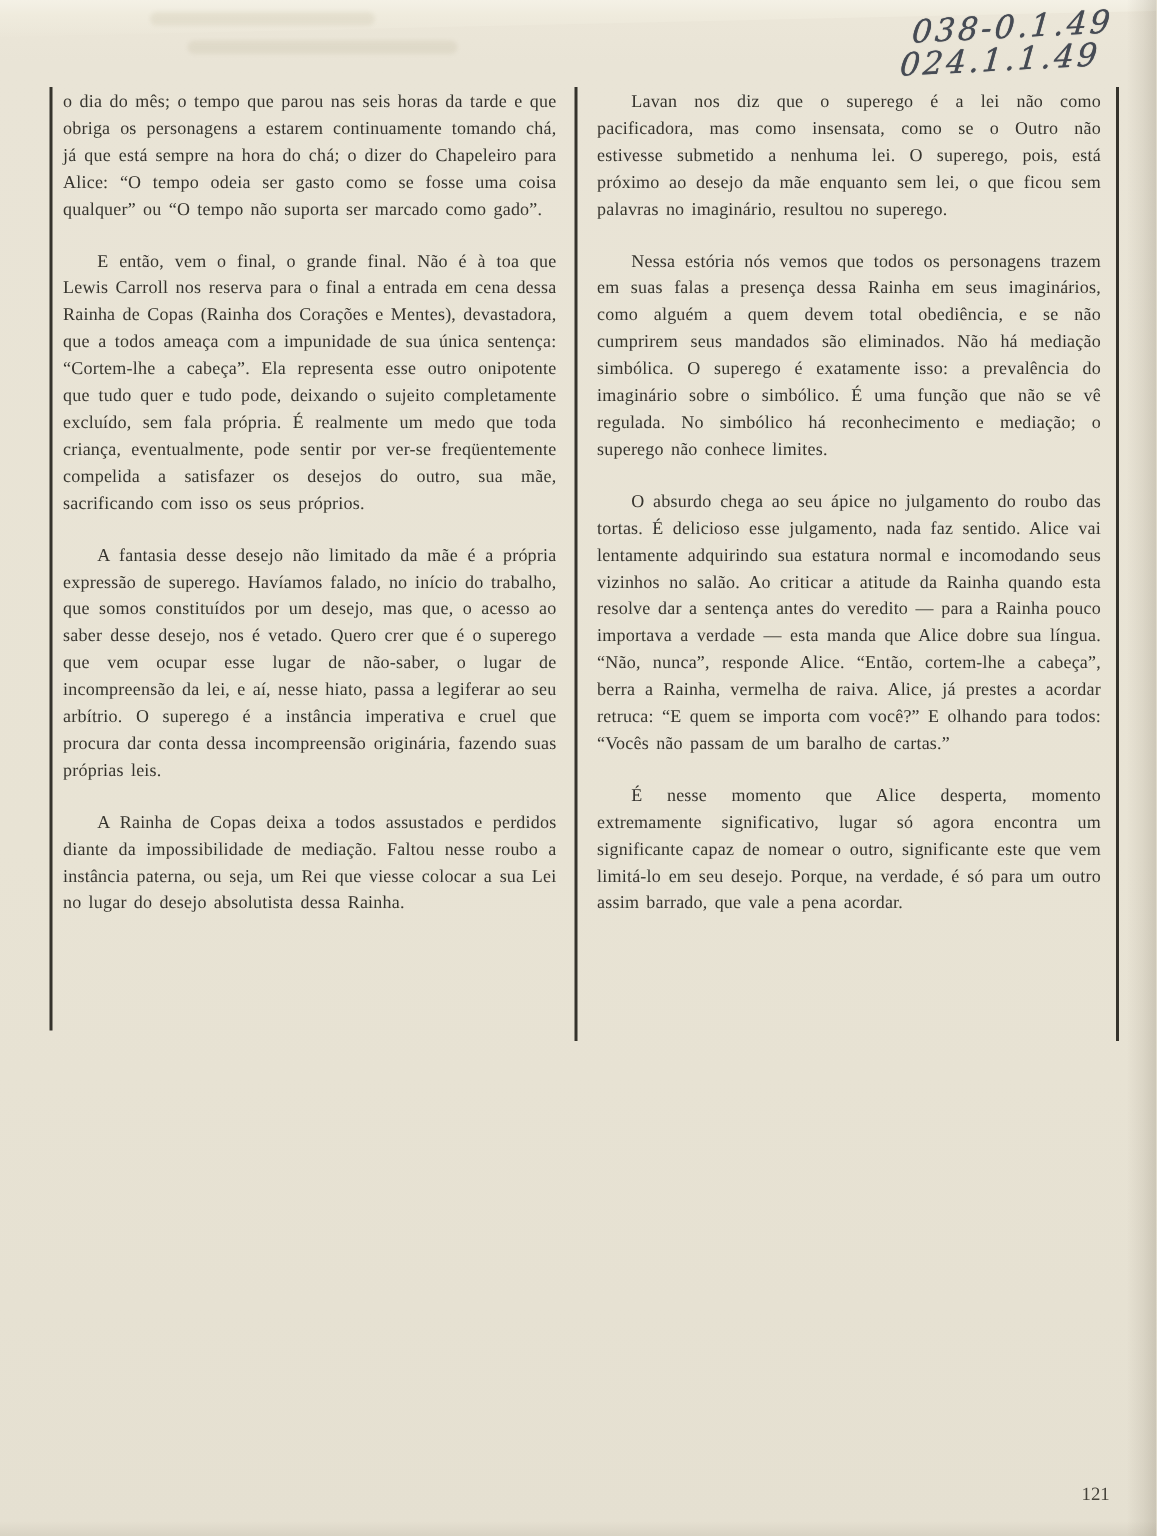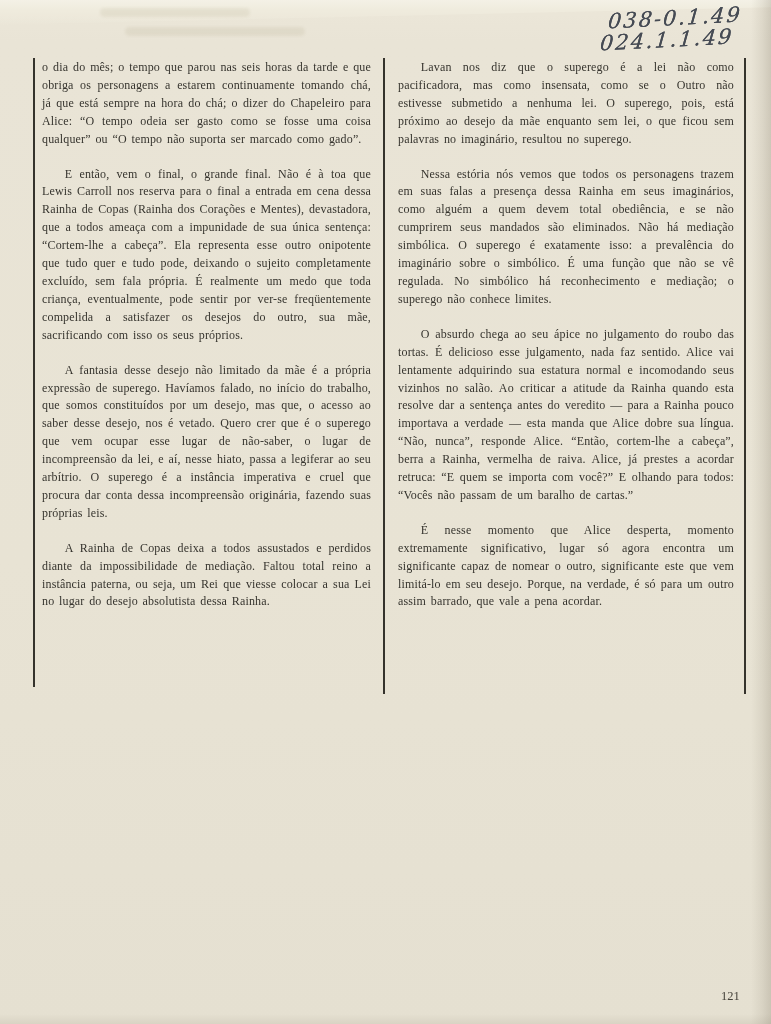--- a/index.html
+++ b/index.html
@@ -143,21 +143,21 @@
   <div class="annotation line2">024.1.1.49</div>
 
   <div class="rule rule-left"></div>
   <div class="rule rule-middle"></div>
   <div class="rule rule-right"></div>
 
   <div class="col col-left">
     <p class="no-indent">o dia do mês; o tempo que parou nas seis horas da tarde e que obriga os personagens a estarem continuamente tomando chá, já que está sempre na hora do chá; o dizer do Chapeleiro para Alice: “O tempo odeia ser gasto como se fosse uma coisa qualquer” ou “O tempo não suporta ser marcado como gado”.</p>
     <p>E então, vem o final, o grande final. Não é à toa que Lewis Carroll nos reserva para o final a entrada em cena dessa Rainha de Copas (Rainha dos Corações e Mentes), devastadora, que a todos ameaça com a impunidade de sua única sentença: “Cortem-lhe a cabeça”. Ela representa esse outro onipotente que tudo quer e tudo pode, deixando o sujeito completamente excluído, sem fala própria. É realmente um medo que toda criança, eventualmente, pode sentir por ver-se freqüentemente compelida a satisfazer os desejos do outro, sua mãe, sacrificando com isso os seus próprios.</p>
     <p>A fantasia desse desejo não limitado da mãe é a própria expressão de superego. Havíamos falado, no início do trabalho, que somos constituídos por um desejo, mas que, o acesso ao saber desse desejo, nos é vetado. Quero crer que é o superego que vem ocupar esse lugar de não-saber, o lugar de incompreensão da lei, e aí, nesse hiato, passa a legiferar ao seu arbítrio. O superego é a instância imperativa e cruel que procura dar conta dessa incompreensão originária, fazendo suas próprias leis.</p>
-    <p>A Rainha de Copas deixa a todos assustados e perdidos diante da impossibilidade de mediação. Faltou total reino a instância paterna, ou seja, um Rei que viesse colocar a sua Lei no lugar do desejo absolutista dessa Rainha.</p>
+    <p>A Rainha de Copas deixa a todos assustados e perdidos diante da impossibilidade de mediação. Faltou nesse roubo a instância paterna, ou seja, um Rei que viesse colocar a sua Lei no lugar do desejo absolutista dessa Rainha.</p>
   </div>
 
   <div class="col col-right">
     <p>Lavan nos diz que o superego é a lei não como pacificadora, mas como insensata, como se o Outro não estivesse submetido a nenhuma lei. O superego, pois, está próximo ao desejo da mãe enquanto sem lei, o que ficou sem palavras no imaginário, resultou no superego.</p>
     <p>Nessa estória nós vemos que todos os personagens trazem em suas falas a presença dessa Rainha em seus imaginários, como alguém a quem devem total obediência, e se não cumprirem seus mandados são eliminados. Não há mediação simbólica. O superego é exatamente isso: a prevalência do imaginário sobre o simbólico. É uma função que não se vê regulada. No simbólico há reconhecimento e mediação; o superego não conhece limites.</p>
     <p>O absurdo chega ao seu ápice no julgamento do roubo das tortas. É delicioso esse julgamento, nada faz sentido. Alice vai lentamente adquirindo sua estatura normal e incomodando seus vizinhos no salão. Ao criticar a atitude da Rainha quando esta resolve dar a sentença antes do veredito — para a Rainha pouco importava a verdade — esta manda que Alice dobre sua língua. “Não, nunca”, responde Alice. “Então, cortem-lhe a cabeça”, berra a Rainha, vermelha de raiva. Alice, já prestes a acordar retruca: “E quem se importa com você?” E olhando para todos: “Vocês não passam de um baralho de cartas.”</p>
     <p>É nesse momento que Alice desperta, momento extremamente significativo, lugar só agora encontra um significante capaz de nomear o outro, significante este que vem limitá-lo em seu desejo. Porque, na verdade, é só para um outro assim barrado, que vale a pena acordar.</p>
   </div>
 
   <div class="page-number">121</div>

